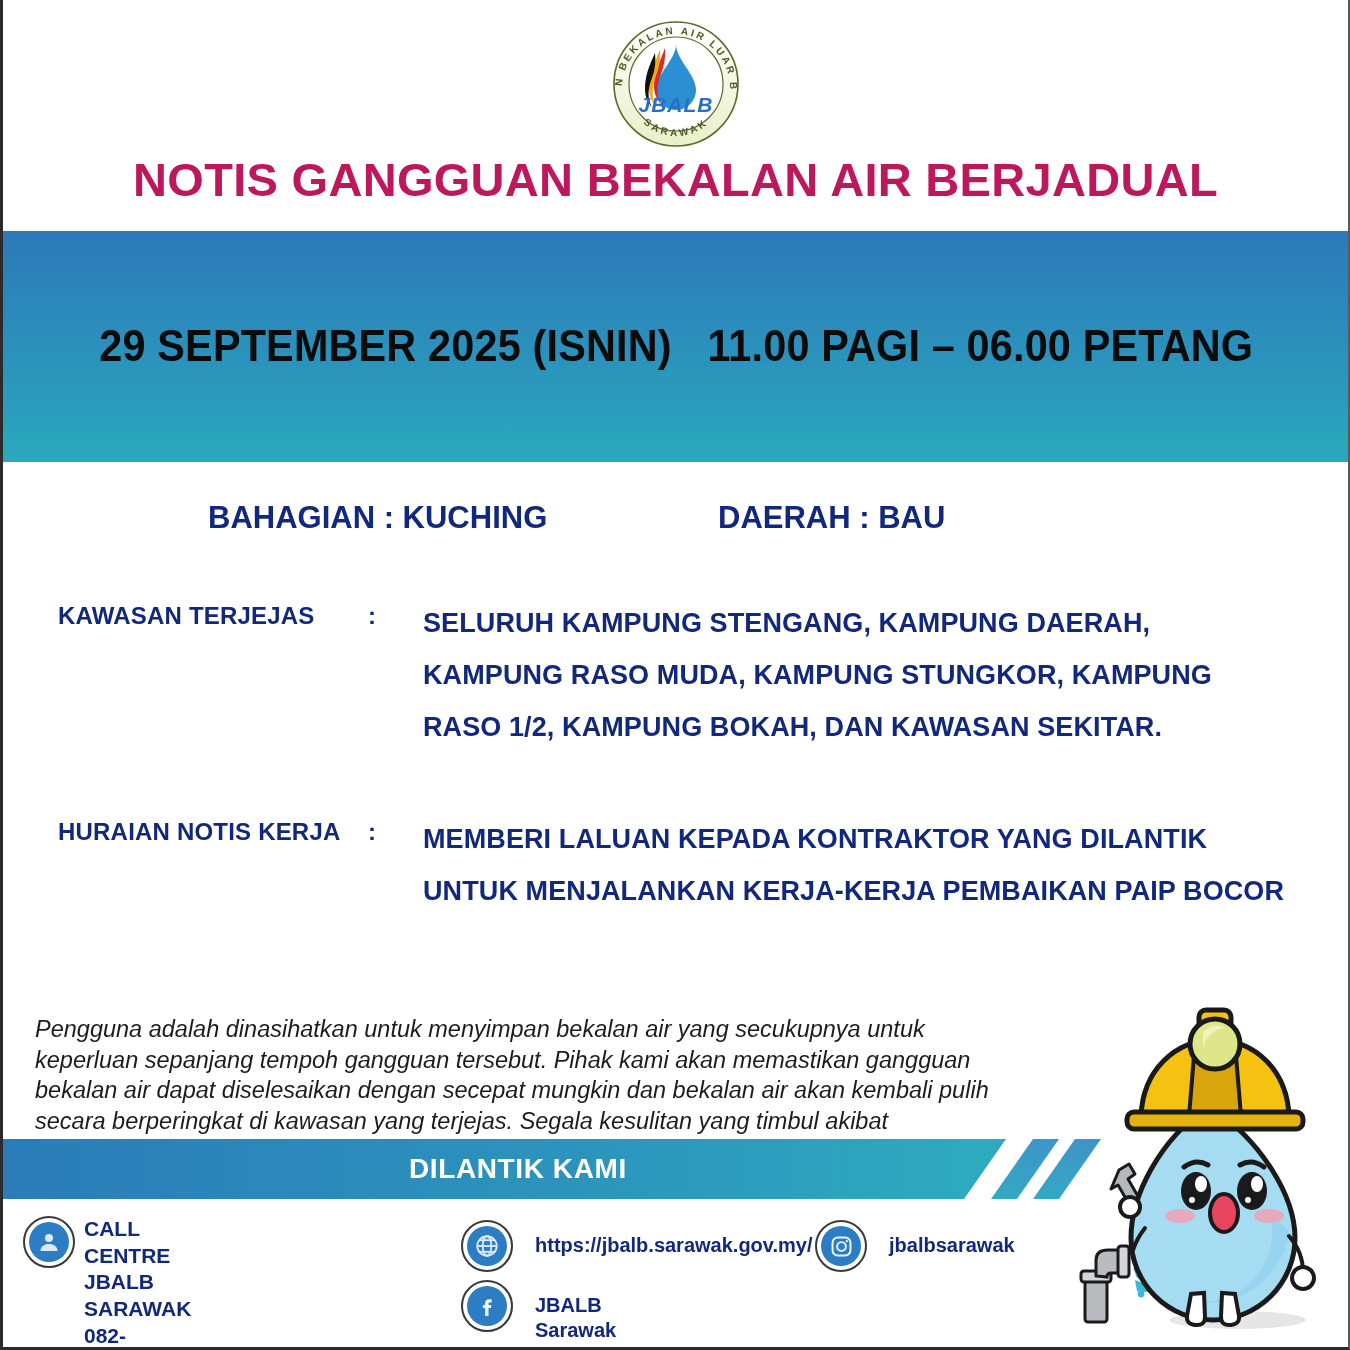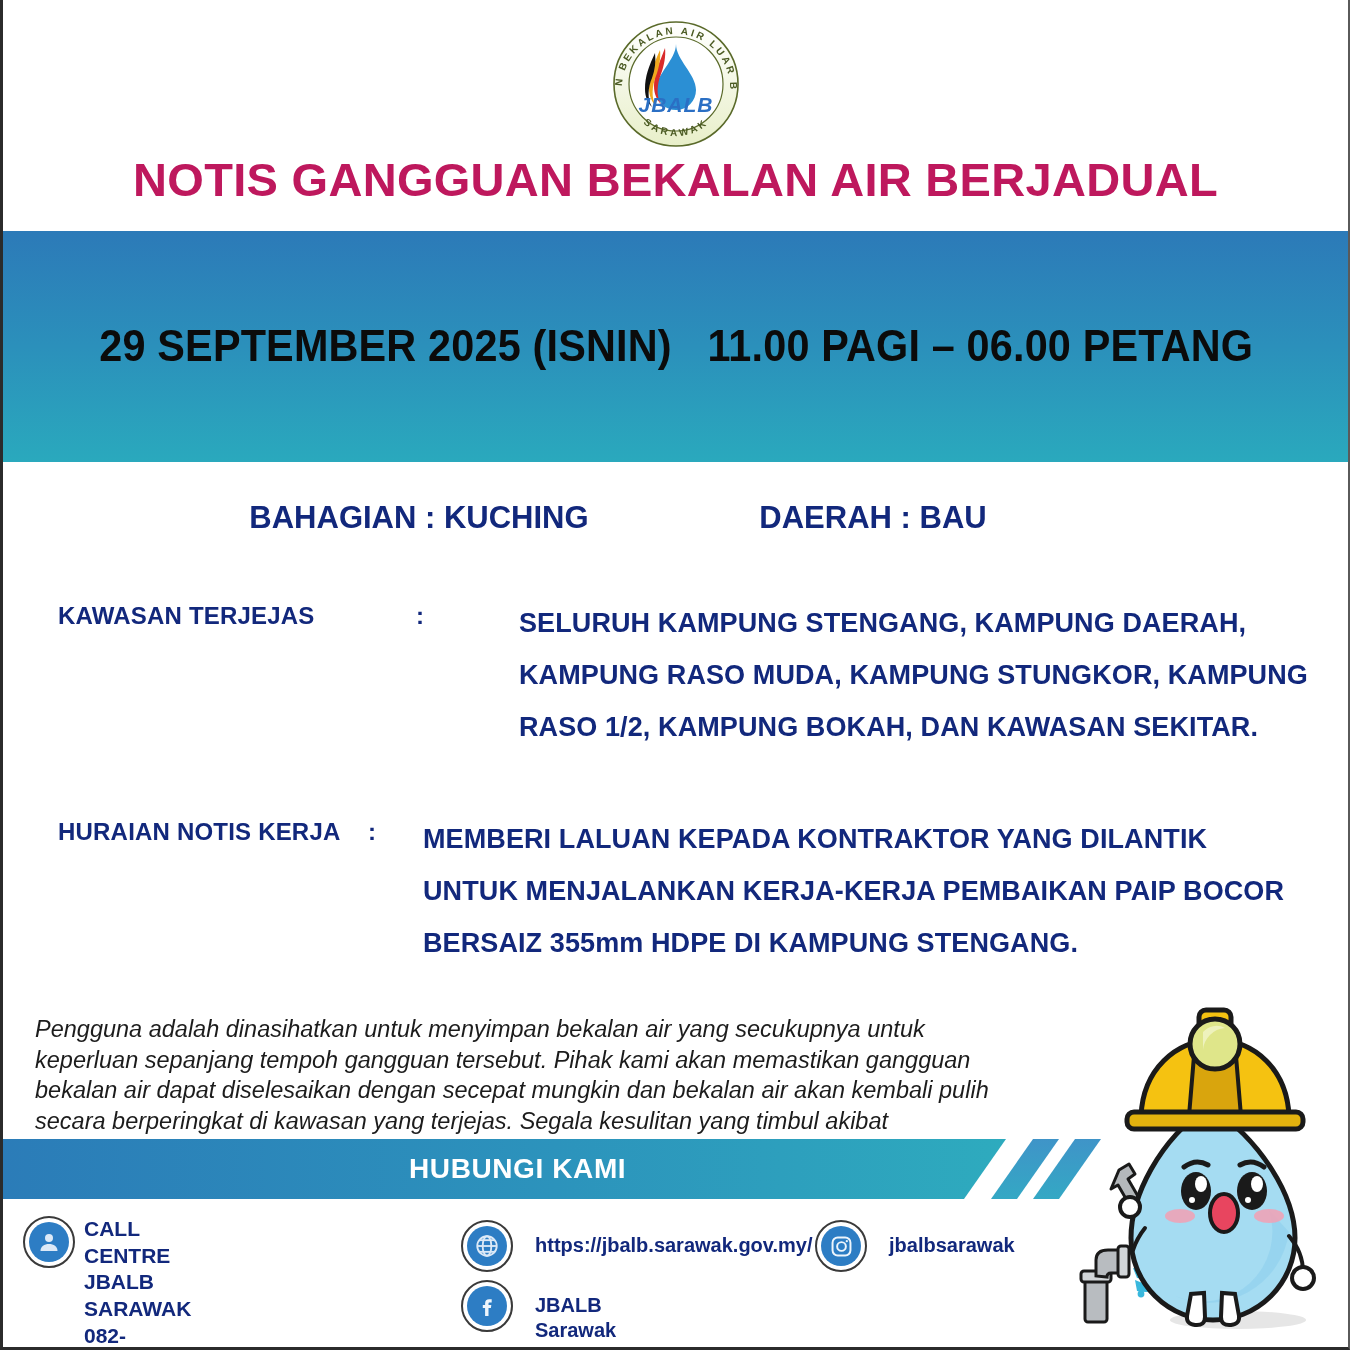--- a/index.html
+++ b/index.html
@@ -75,21 +75,20 @@
   .region-row {
     position: absolute;
     top: 500px;
     left: 205px;
     width: 820px;
     display: flex;
     color: #12287c;
     font-weight: bold;
     font-size: 31px;
     white-space: nowrap;
-    justify-content: center;
   }
   .region-row .r-div { width: 510px; }
 
   
   .info-block {
     position: absolute;
     display: flex;
     color: #12287c;
     font-weight: bold;
   }
@@ -104,21 +103,21 @@
     padding-top: 5px;
     text-align: left;
   }
   .info-value {
     font-size: 27px;
     line-height: 1.93;
     letter-spacing: 0.1px;
   }
   .info-value div { white-space: nowrap; }
 
-  #block-kawasan { top: 597px; left: 55px; gap: 48px; }
+  #block-kawasan { top: 597px; left: 55px; }
   #block-kawasan .info-label  { width: 310px; }
   #block-kawasan .info-colon  { width: 55px; }
 
   #block-huraian { top: 813px; left: 55px; }
   #block-huraian .info-label  { width: 310px; }
   #block-huraian .info-colon  { width: 55px; }
 
   
   .advisory {
     position: absolute;
@@ -265,28 +264,27 @@
       <div>RASO 1/2, KAMPUNG BOKAH, DAN KAWASAN SEKITAR.</div>
     </div>
   </div>
 
   <div class="info-block" id="block-huraian">
     <div class="info-label">HURAIAN NOTIS KERJA</div>
     <div class="info-colon">:</div>
     <div class="info-value">
       <div>MEMBERI LALUAN KEPADA KONTRAKTOR YANG DILANTIK</div>
       <div>UNTUK MENJALANKAN KERJA-KERJA PEMBAIKAN PAIP BOCOR</div>
-      <div>BERSAIZ 355mm HDPE DI KAMPUNG STENGANG.</div>
     </div>
   </div>
 
   <div class="advisory">Pengguna adalah dinasihatkan untuk menyimpan bekalan air yang secukupnya untuk keperluan sepanjang tempoh gangguan tersebut. Pihak kami akan memastikan gangguan bekalan air dapat diselesaikan dengan secepat mungkin dan bekalan air akan kembali pulih secara berperingkat di kawasan yang terjejas. Segala kesulitan yang timbul akibat gangguan ini adalah sangat dikesali.</div>
 
   <div class="contact-banner">
-    <div class="contact-banner-label">HUBUNGI KAMI</div>
+    <div class="contact-banner-label">DILANTIK KAMI</div>
   </div>
   <div class="slash" id="slash-1"></div>
   <div class="slash" id="slash-2"></div>
 
   <div class="contact-area">
 
     <div class="contact-item" id="contact-call">
       <div class="c-icon">
         <div class="inner">
           <svg viewBox="0 0 24 24" width="24" height="24" fill="#dce9f7" aria-hidden="true">

